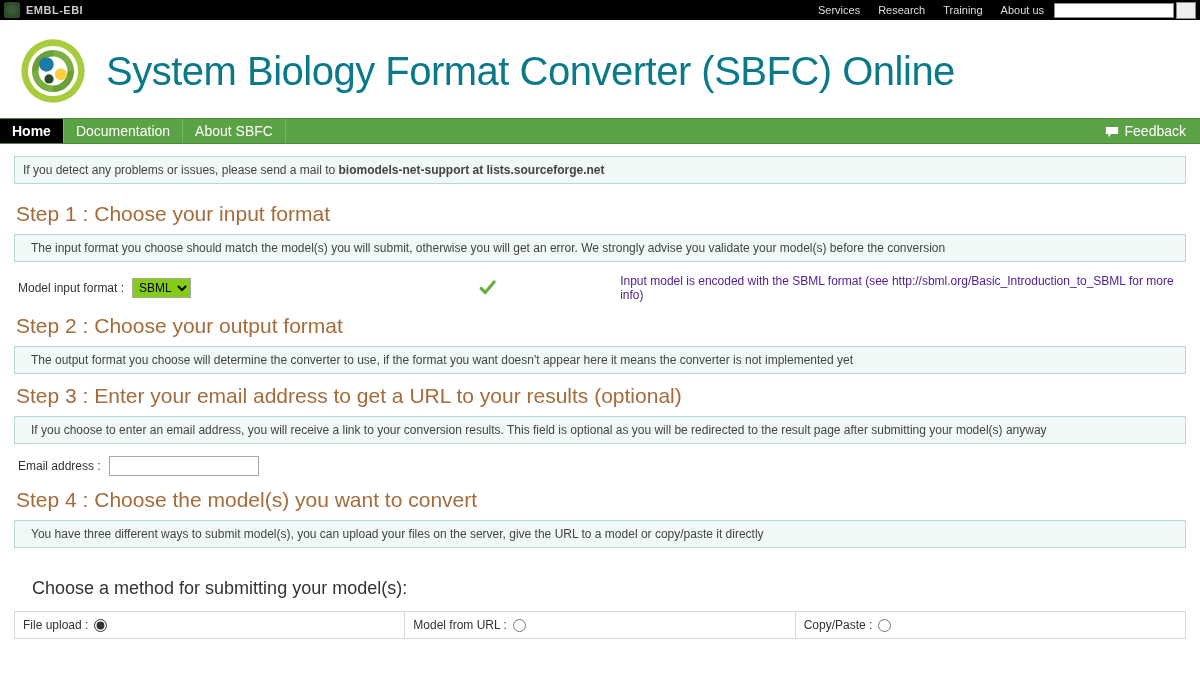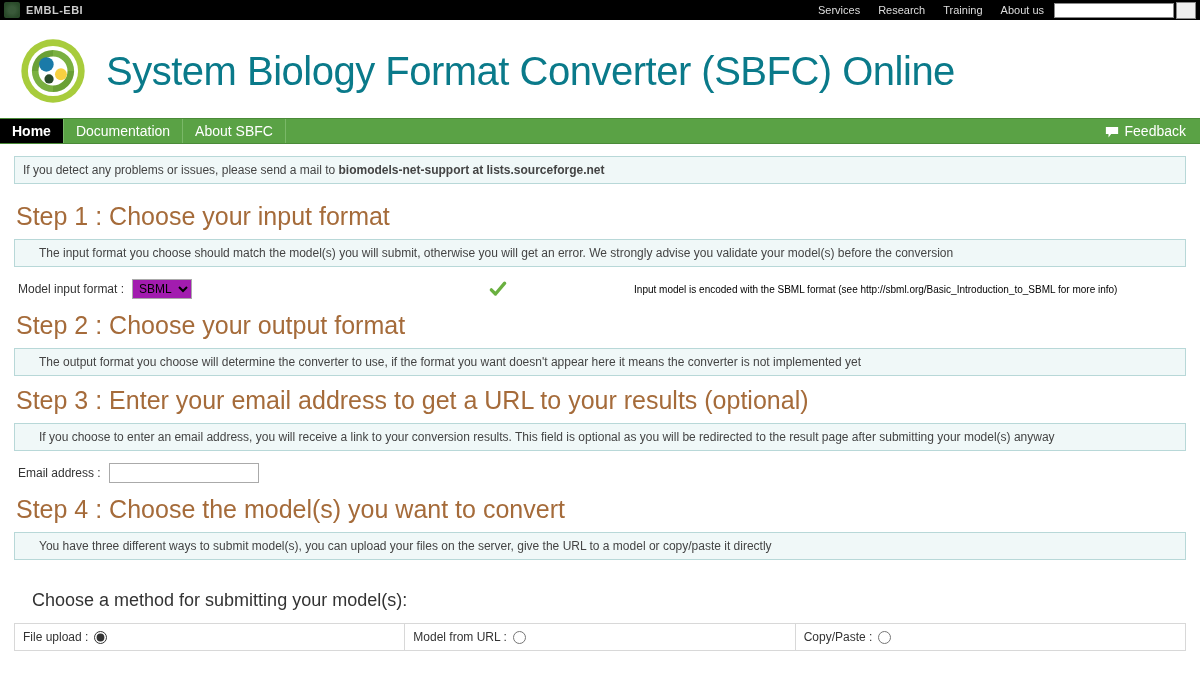--- a/index.html
+++ b/index.html
@@ -28,30 +28,30 @@
   .nav-item.active { background: #000; font-weight: bold; color: #fff; }
   .nav-spacer { flex: 1; }
   .nav-feedback { padding: 0 14px; display: flex; align-items: center; color: #fff; font-size: 14px; gap: 6px; cursor: pointer; }
   .feedback-icon { width: 14px; height: 12px; display: inline-block; }
   
   
   .content { padding: 12px 14px; }
   .notice-box { border: 1px solid #b8d8d8; background: #f0f8f8; padding: 6px 8px; font-size: 12px; color: #444; margin-bottom: 18px; }
   .notice-box b { font-weight: bold; }
   
-  .step-title { color: #a56b3a; font-size: 25px; font-weight: normal; margin: 10px 0 8px 2px; }
-  .step-desc { border: 1px solid #b8d8d8; background: #f0f8f8; padding: 6px 24px; font-size: 12px; color: #444; margin-bottom: 10px; }
+  .step-title { color: #a56b3a; font-size: 21px; font-weight: normal; margin: 10px 0 8px 2px; }
+  .step-desc { border: 1px solid #b8d8d8; background: #f0f8f8; padding: 6px 16px; font-size: 12px; color: #444; margin-bottom: 10px; }
   
   .form-row { display: flex; align-items: center; font-size: 12px; padding: 2px 4px; margin-bottom: 4px; gap: 8px; }
   .form-label { white-space: nowrap; }
-  .form-select { font-size: 12px; padding: 1px 2px; border: 1px solid #aaa; background: #a21caf; height: 20px; }
+  .form-select { font-size: 12px; padding: 1px 2px; border: 1px solid #aaa; background: #84cc16; height: 20px; }
   .form-select.input-format { width: 60px; }
   .form-select.output-format { width: 270px; }
   .check-icon { width: 20px; height: 20px; display: inline-block; }
-  .hint { font-size: 10px; color: #000000; }
+  .hint { font-size: 12px; color: #4c1d95; }
   
   .email-input { width: 150px; height: 20px; border: 1px solid #aaa; background: #fff; font-size: 12px; padding: 2px 4px; }
   
   .submit-title { font-size: 18px; font-weight: normal; color: #333; margin: 30px 0 12px 18px; }
   
   .method-row { display: flex; border: 1px solid #d8d8d8; }
   .method-cell { flex: 1; padding: 6px 8px; font-size: 12px; display: flex; align-items: center; gap: 6px; border-right: 1px solid #d8d8d8; }
   .method-cell:last-child { border-right: none; align-items: center; }
   .radio { accent-color: #333; }
 </style>

